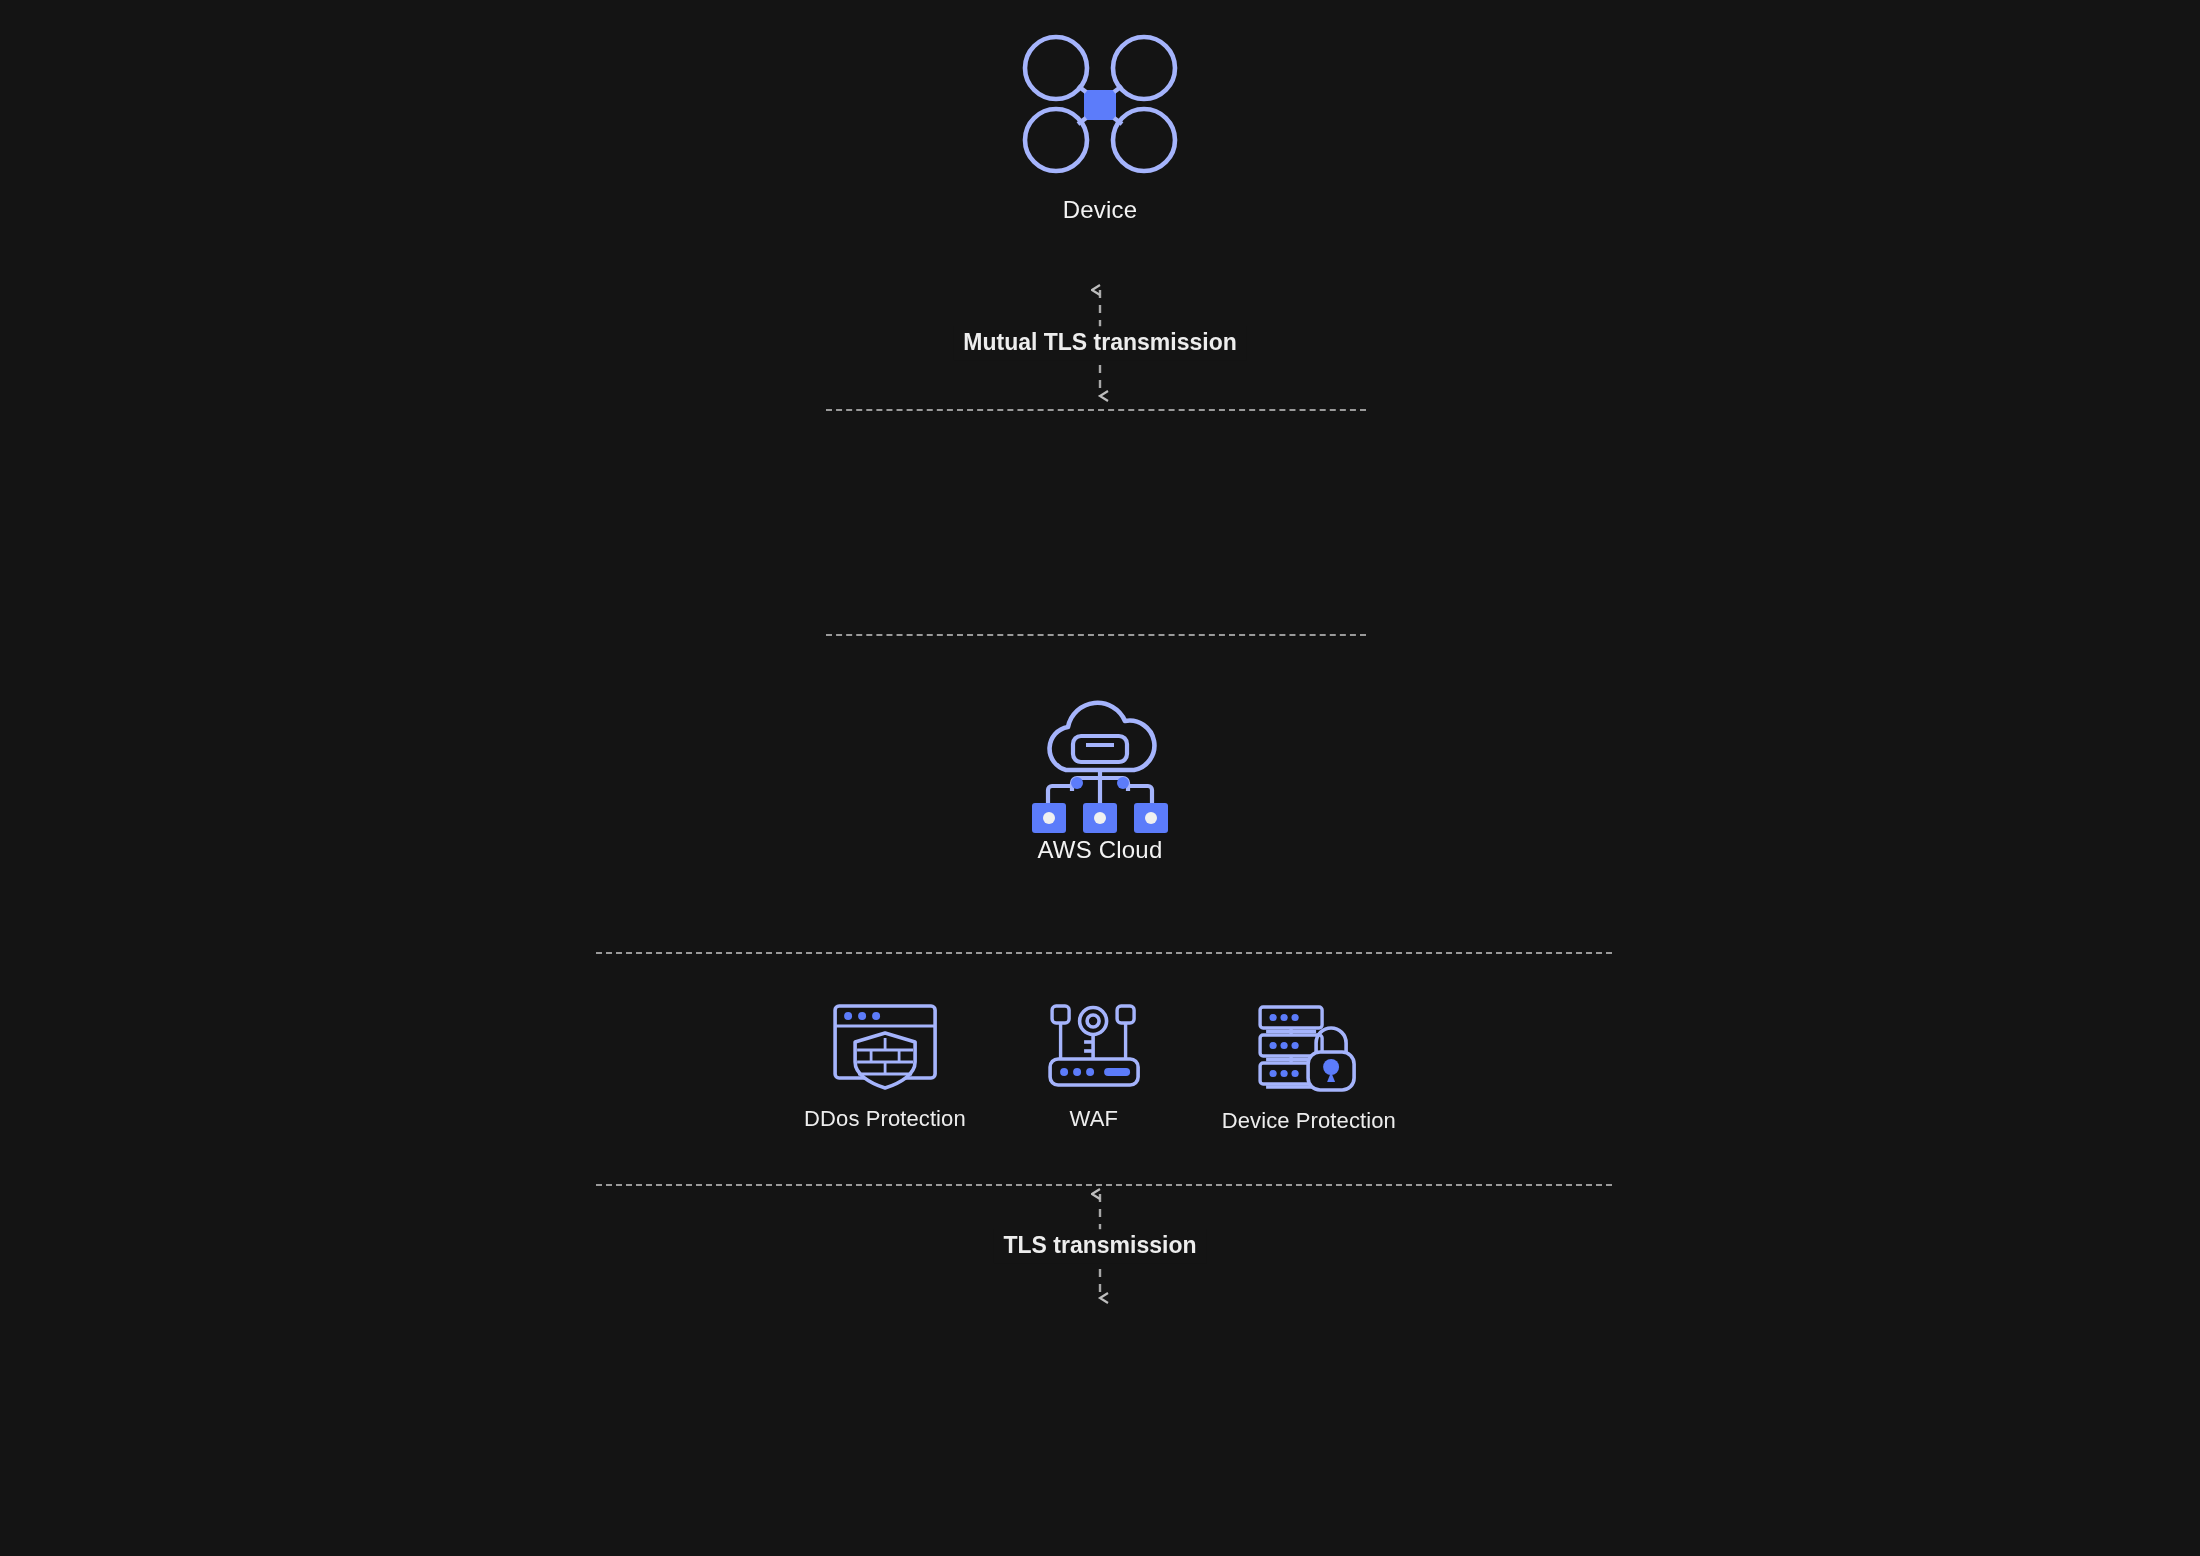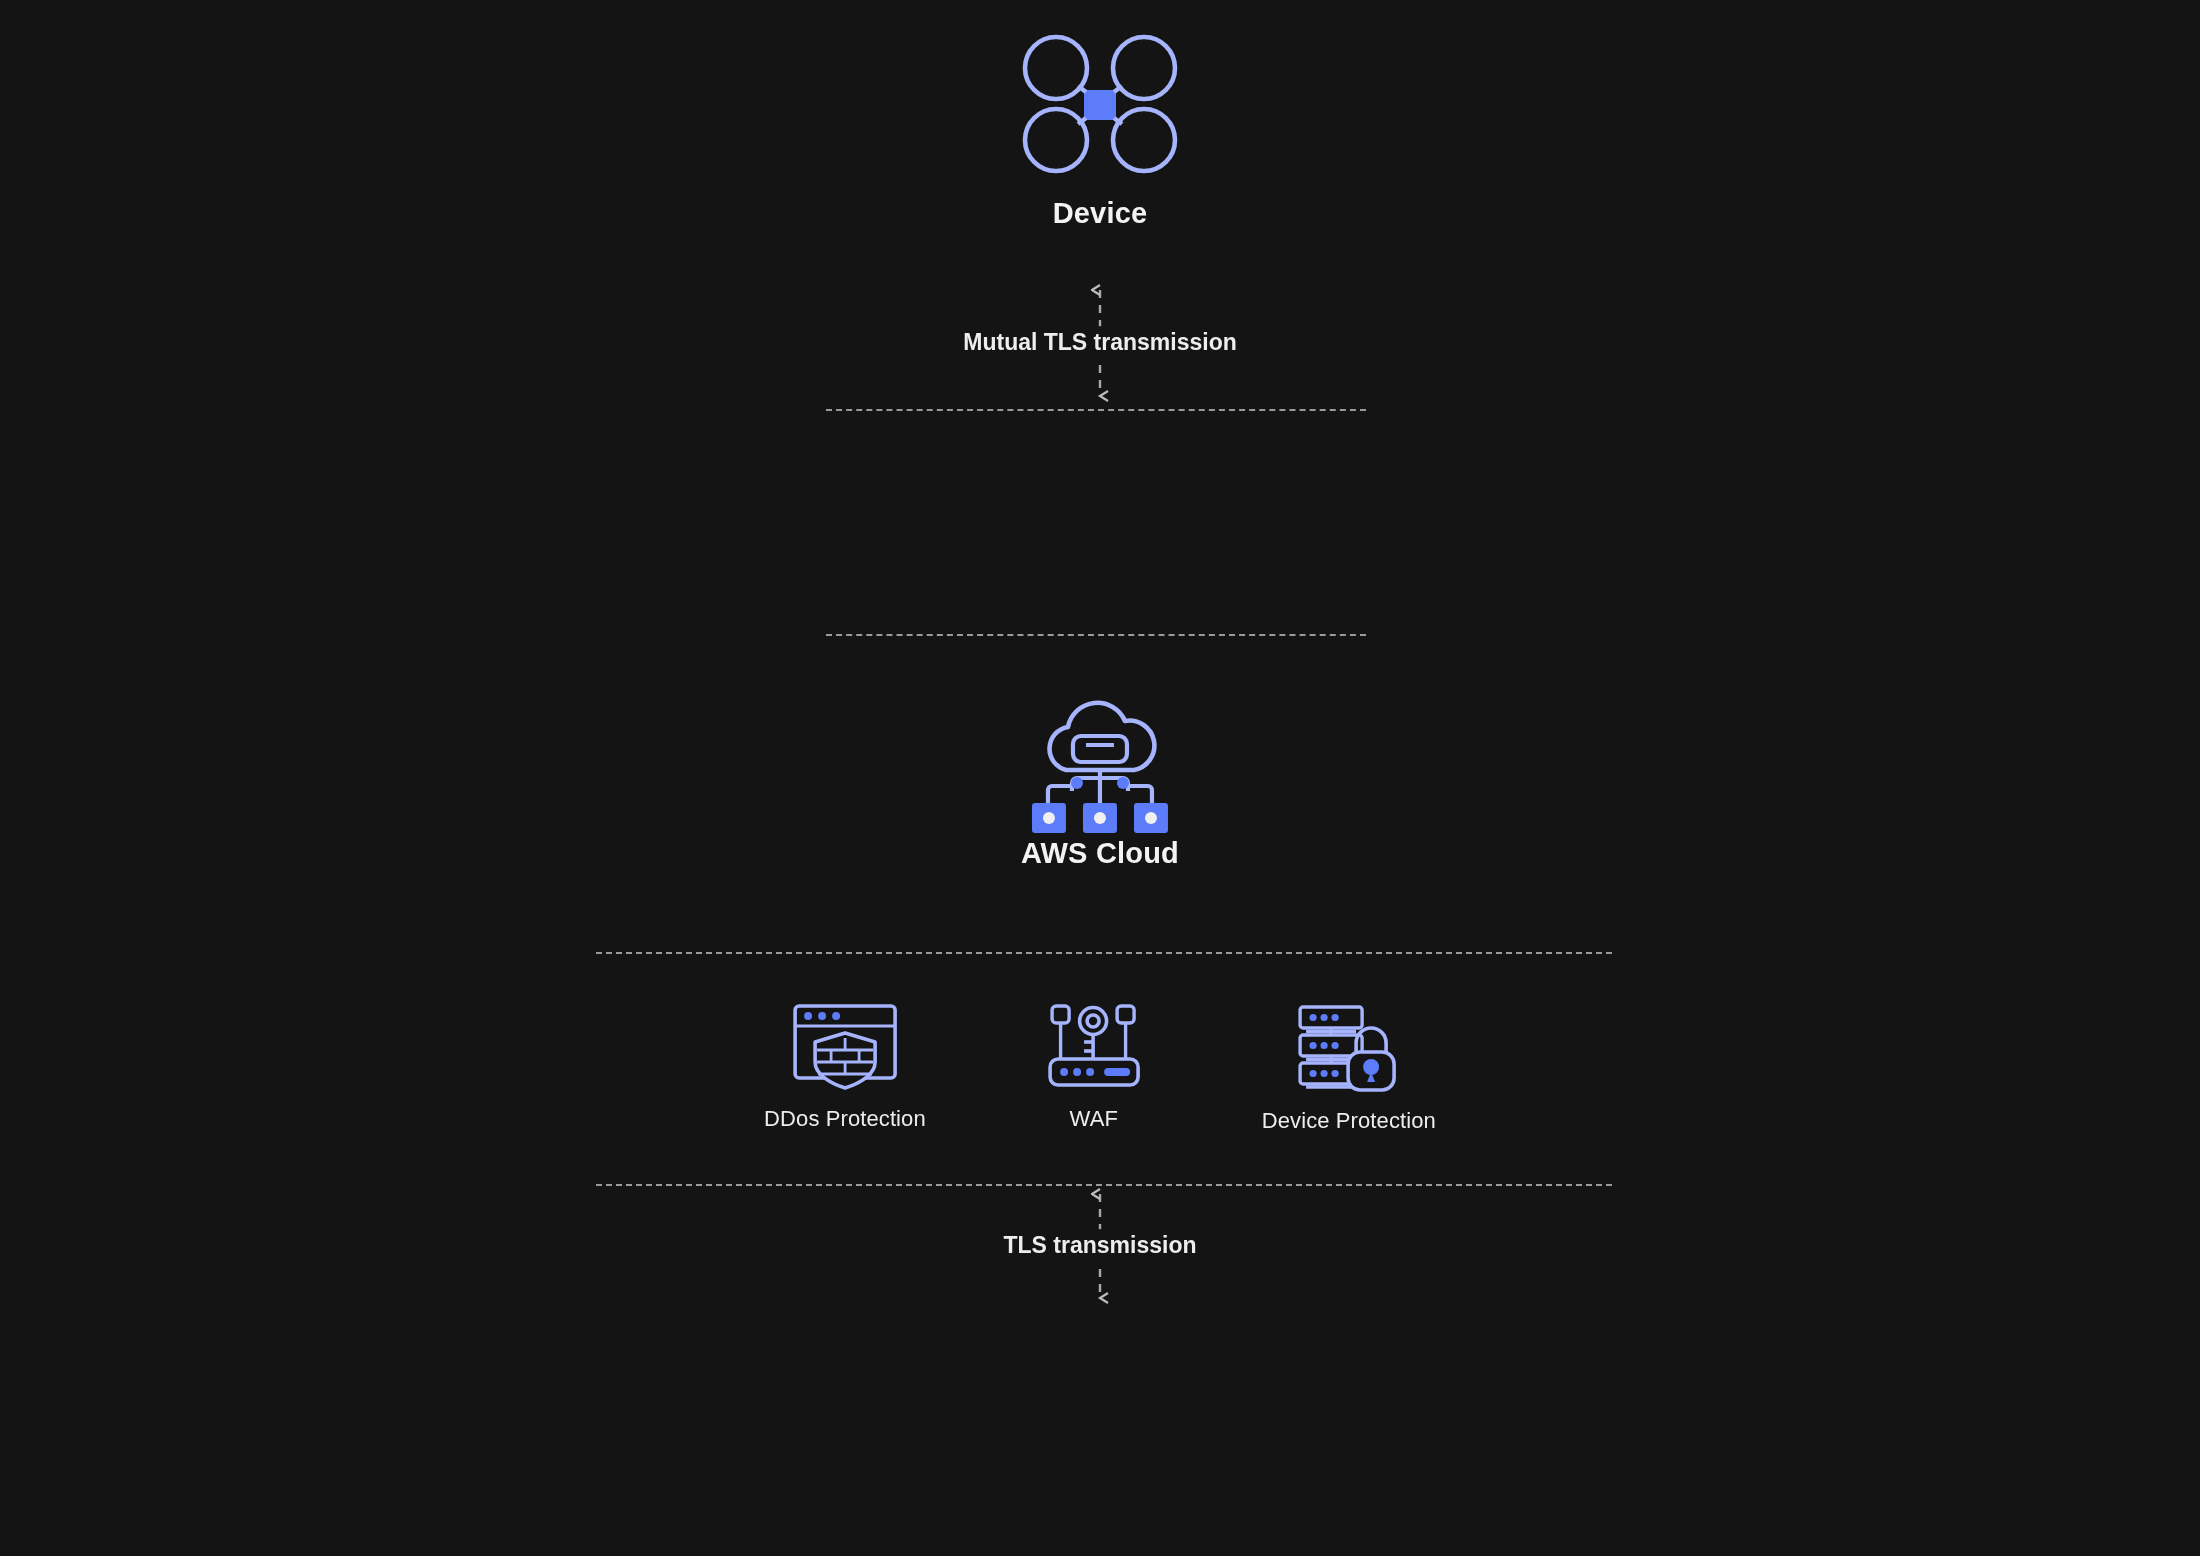--- a/index.html
+++ b/index.html
@@ -21,26 +21,26 @@
     background: #141414;
   }
 
   .node {
     position: absolute;
     display: flex;
     flex-direction: column;
     align-items: center;
   }
   .node-label-lg {
-    font-size: 29px;
+    font-size: 24px;
     line-height: 1.2;
     color: #f3f3f3;
     letter-spacing: 0.2px;
     white-space: nowrap;
-    font-weight: 700;
+    font-weight: 400;
     text-align: center;
   }
   .node-label-sm {
     font-size: 22px;
     line-height: 1.2;
     color: #ededed;
     letter-spacing: 0.1px;
     white-space: nowrap;
     font-weight: 400;
   }
@@ -171,21 +171,21 @@
           <circle cx="70" cy="132" r="6"></circle>
           <circle cx="121" cy="132" r="6"></circle>
         </g>
       </svg>
     </span>
     <span class="node-label-lg" style="">AWS Cloud</span>
   </div>
 
   <div class="hsep" style="left:596px; top:952px; width:1016px;"></div>
 
-  <div class="svc-row" style="left:1100px; top:1000px; transform:translateX(-50%); gap:120px;">
+  <div class="svc-row" style="left:1100px; top:1000px; transform:translateX(-50%); gap:80px;">
 
     <div class="svc">
       <span class="icon-wrap">
         <svg width="108" height="88" viewBox="0 0 108 88">
 
           <path d="M8 6 H100 a4 4 0 0 1 4 4 V74 a4 4 0 0 1 -4 4 H8 a4 4 0 0 1 -4 -4 V10 a4 4 0 0 1 4 -4 z" fill="none" stroke="#A5B4FC" stroke-width="3.6"></path>
           <line x1="4" y1="26" x2="104" y2="26" stroke="#A5B4FC" stroke-width="3.2"></line>
           <g fill="#5C7CFA">
             <circle cx="17" cy="16" r="4"></circle>
             <circle cx="31" cy="16" r="4"></circle>

